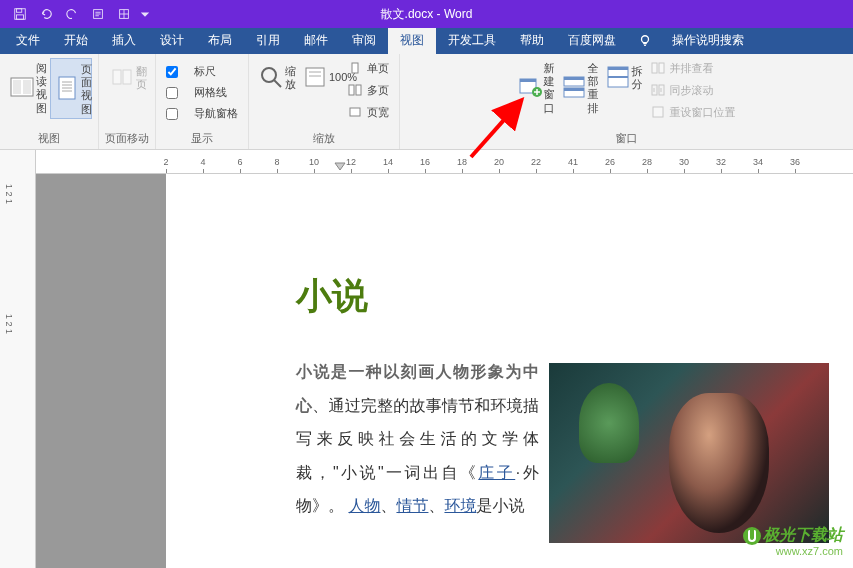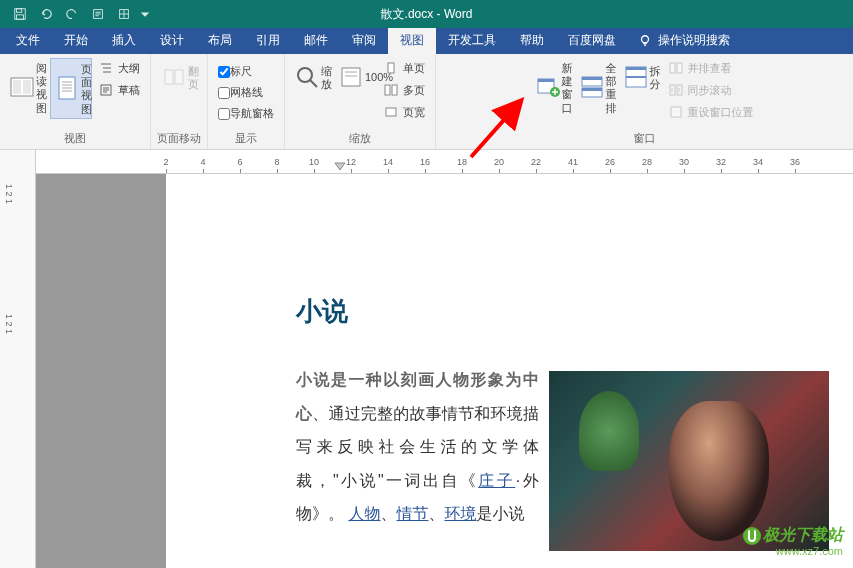--- a/index.html
+++ b/index.html
@@ -1,46 +1,46 @@
 <!DOCTYPE html>
 <html><head>
 <meta charset="utf-8">
 <style>
 * { margin: 0; padding: 0; box-sizing: border-box; font-family: "Microsoft YaHei", sans-serif; }
 body { width: 853px; height: 568px; background: #fff; overflow: hidden; position: relative; }
 
 
-.title-bar { height: 28px; background: #0f766e; display: flex; align-items: center; position: relative; }
+.title-bar { height: 28px; background: #6d28d9; display: flex; align-items: center; position: relative; }
 .qat { display: flex; gap: 2px; padding-left: 8px; align-items: center; }
 .qat-item { width: 24px; height: 24px; display: flex; align-items: center; justify-content: center; color: #fff; opacity: 0.85; cursor: pointer; }
 .qat-item svg { width: 14px; height: 14px; }
 .doc-title { position: absolute; left: 50%; transform: translateX(-50%); color: #fff; font-size: 12px; }
 
 
 .menu-tabs { height: 26px; background: #2b579a; display: flex; align-items: flex-end; padding-left: 4px; }
 .menu-tab { padding: 5px 12px; color: #fff; font-size: 12px; cursor: pointer; }
 .menu-tab.active { background: #f3f3f3; color: #2b579a; }
-.tell-me { display: flex; align-items: center; color: #fff; font-size: 12px; padding: 5px 10px; gap: 6px; }
+.tell-me { display: flex; align-items: center; color: #fff; font-size: 12px; padding: 5px 10px; gap: 20px; }
 
 
 .ribbon { height: 96px; background: #f3f3f3; border-bottom: 1px solid #d4d4d4; display: flex; }
 .ribbon-group { border-right: 1px solid #e1e1e1; padding: 4px 6px 0; display: flex; flex-direction: column; align-items: center; }
 .ribbon-group-content { display: flex; gap: 2px; flex: 1; align-items: flex-start; }
 .ribbon-group-label { font-size: 11px; color: #666; padding: 2px 0 3px; text-align: center; width: 100%; }
 
 .big-btn { display: flex; flex-direction: row; align-items: center; width: 42px; padding: 2px; cursor: pointer; }
 .big-btn .icon-box { width: 34px; height: 34px; display: flex; align-items: center; justify-content: center; }
 .big-btn .btn-label { font-size: 11px; color: #444; text-align: center; line-height: 1.2; margin-top: 2px; }
 .big-btn.highlighted { background: #d5e1f2; border: 1px solid #a3bde3; }
 
 .small-btn-col { display: flex; flex-direction: column; gap: 2px; }
 .small-btn { display: flex; align-items: center; gap: 4px; padding: 2px 4px; font-size: 11px; color: #444; cursor: pointer; white-space: nowrap; }
 .small-btn .si { width: 16px; height: 16px; display: flex; align-items: center; justify-content: center; }
 
-.chk { display: flex; align-items: center; gap: 0; font-size: 11px; color: #444; padding: 2px 4px; cursor: pointer; }
+.chk { display: flex; align-items: center; gap: 16px; font-size: 11px; color: #444; padding: 2px 4px; cursor: pointer; }
 .chk input { width: 12px; height: 12px; }
 
 .disabled { opacity: 0.4; pointer-events: none; }
 
 
 .ruler-area { height: 24px; background: #fff; display: flex; position: relative; }
 .ruler-corner { width: 36px; border-right: 1px solid #ccc; background: #f8f8f8; }
 .ruler { flex: 1; position: relative; background: #fff; border-bottom: 1px solid #ccc; overflow: hidden; }
 .ruler-tick { position: absolute; bottom: 0; width: 1px; height: 4px; background: #888; }
 .ruler-num { position: absolute; bottom: 6px; font-size: 9px; color: #666; transform: translateX(-50%); }
@@ -48,21 +48,21 @@
 
 
 .doc-area { display: flex; height: 394px; background: #999; }
 .vruler { width: 36px; background: #f8f8f8; border-right: 1px solid #ccc; position: relative; }
 .vruler-num { position: absolute; left: 4px; font-size: 9px; color: #666; writing-mode: vertical-rl; }
 .page-area { flex: 1; background: #fff; position: relative; overflow: hidden; margin-left: 130px; }
 .page { background: #fff; padding: 50px 24px 0 130px; position: relative; height: 100%; }
 .crop-tl { position: absolute; top: 52px; left: 118px; width: 20px; height: 20px; border-right: 1px solid #bbb; border-bottom: 1px solid #bbb; }
 .crop-tr { position: absolute; top: 52px; right: 4px; width: 20px; height: 20px; border-left: 1px solid #bbb; border-bottom: 1px solid #bbb; }
 
-.doc-h1 { font-size: 26px; font-weight: bold; color: #0c4a6e; margin-top: 70px; margin-bottom: 34px; }
+.doc-h1 { font-size: 36px; font-weight: bold; color: #4d7c0f; margin-top: 48px; margin-bottom: 34px; }
 .doc-body { font-size: 16px; color: #333; line-height: 2.1; text-align: justify; }
 .doc-lead { font-weight: bold; color: #666; }
 .doc-link { color: #2b579a; text-decoration: underline; }
 .float-img { float: right; width: 280px; height: 180px; margin: 8px 0 0 10px; background: linear-gradient(135deg, #1a3a3a 0%, #2d5555 30%, #8b3a3a 60%, #1a2a2a 100%); position: relative; overflow: hidden; }
 .float-img::before { content: ''; position: absolute; left: 30px; top: 20px; width: 60px; height: 80px; background: radial-gradient(circle, #5a9a5a, #2a5a2a); border-radius: 50% 50% 30% 30%; }
 .float-img::after { content: ''; position: absolute; right: 60px; top: 30px; width: 100px; height: 140px; background: radial-gradient(ellipse at 40% 30%, #d4a080 0%, #8b5a4a 40%, #2a1a1a 70%); border-radius: 40% 40% 50% 50%; }
 
 
 .arrow { position: absolute; left: 463px; top: 95px; pointer-events: none; z-index: 100; }
 
@@ -158,39 +158,20 @@
         <div class="icon-box">
             <svg width="28" height="28" viewBox="0 0 28 28">
               <rect x="6" y="3" width="16" height="22" fill="#fff" stroke="#6a8fc7"></rect>
               <line x1="9" y1="8" x2="19" y2="8" stroke="#aaa"></line>
               <line x1="9" y1="11" x2="19" y2="11" stroke="#aaa"></line>
               <line x1="9" y1="14" x2="19" y2="14" stroke="#aaa"></line>
               <line x1="9" y1="17" x2="19" y2="17" stroke="#aaa"></line>
             </svg>
           </div>
         <div class="btn-label">页面视图</div>
-      </div>
-      <div class="small-btn-col">
-        <div class="small-btn">
-            <span class="si">
-              <svg width="14" height="14" viewBox="0 0 14 14" stroke="#666" fill="none">
-                <path d="M2 3h10M4 7h8M4 11h8"></path>
-              </svg>
-            </span>
-            <span>大纲</span>
-          </div>
-        <div class="small-btn">
-            <span class="si">
-              <svg width="14" height="14" viewBox="0 0 14 14" stroke="#666" fill="none">
-                <rect x="2" y="2" width="10" height="10"></rect>
-                <path d="M4 5h6M4 7h6M4 9h4"></path>
-              </svg>
-            </span>
-            <span>草稿</span>
-          </div>
       </div>
     </div>
     <div class="ribbon-group-label">视图</div>
   </div>
 
   <div class="ribbon-group">
     <div class="ribbon-group-content">
       <div class="big-btn disabled">
         <div class="icon-box">
             <svg width="28" height="28" viewBox="0 0 28 28">

